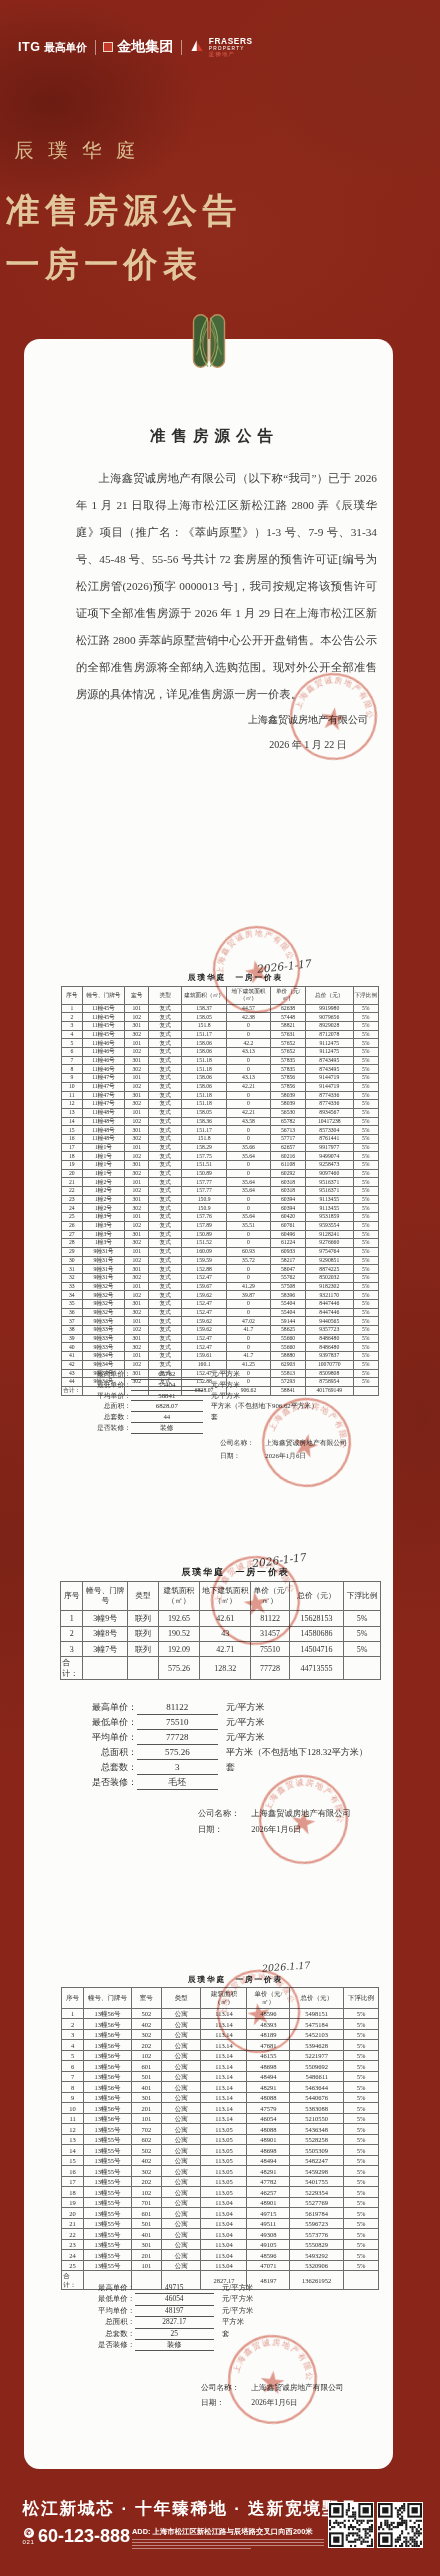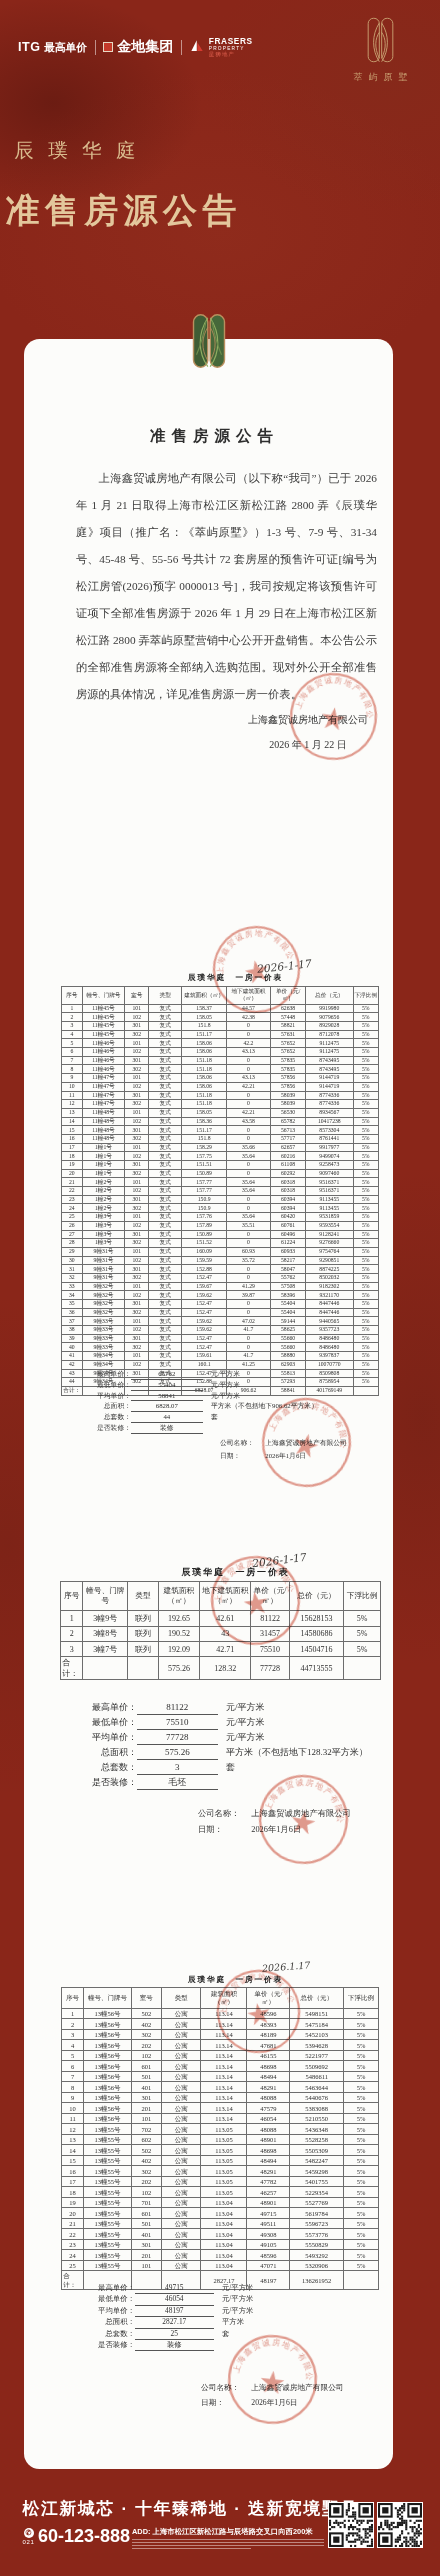--- a/index.html
+++ b/index.html
@@ -148,37 +148,25 @@
           </svg>
       </span>
       <span class="fr-col">
         <span class="fr-en">FRASERS</span>
         <span class="fr-sub">PROPERTY</span>
         <span class="fr-cn">星狮地产</span>
       </span>
     </div>
   </div>
 
-  <div class="brand-right">
-    <span>
-      <svg width="27" height="46" viewBox="0 0 46 78" fill="none" stroke="#c9a172" stroke-width="1.6">
-        <rect x="2" y="2" width="19" height="74" rx="9"></rect>
-        <rect x="25" y="2" width="19" height="74" rx="9"></rect>
-        <path d="M21 76 C 8 56, 8 30, 21 10"></path>
-          <path d="M25 76 C 38 56, 38 30, 25 10"></path>
-        <path d="M21 70 C 12 52, 14 36, 21 26"></path>
-          <path d="M25 70 C 34 52, 32 36, 25 26"></path>
-      </svg>
-    </span>
-    <div class="brand-right-name">萃屿原墅</div>
-  </div>
 
   <div class="hero">
     <div class="hero-project">辰璞华庭</div>
     <div class="hero-t1">准售房源公告</div>
+    <div class="hero-t2">一房一价表</div>
   </div>
 
   <div class="card">
 
     <div class="card-emblem">
       <svg width="35" height="56" viewBox="0 0 58 94">
         <rect x="3" y="3" width="24" height="88" rx="12" fill="#3f5d35" stroke="#b98f5e" stroke-width="2.4"></rect>
         <rect x="31" y="3" width="24" height="88" rx="12" fill="#46683a" stroke="#b98f5e" stroke-width="2.4"></rect>
         <path d="M27 90 C 10 66, 10 34, 27 8" stroke="#8fae62" stroke-width="2" fill="none"></path>
         <path d="M31 90 C 48 66, 48 34, 31 8" stroke="#8fae62" stroke-width="2" fill="none"></path>

